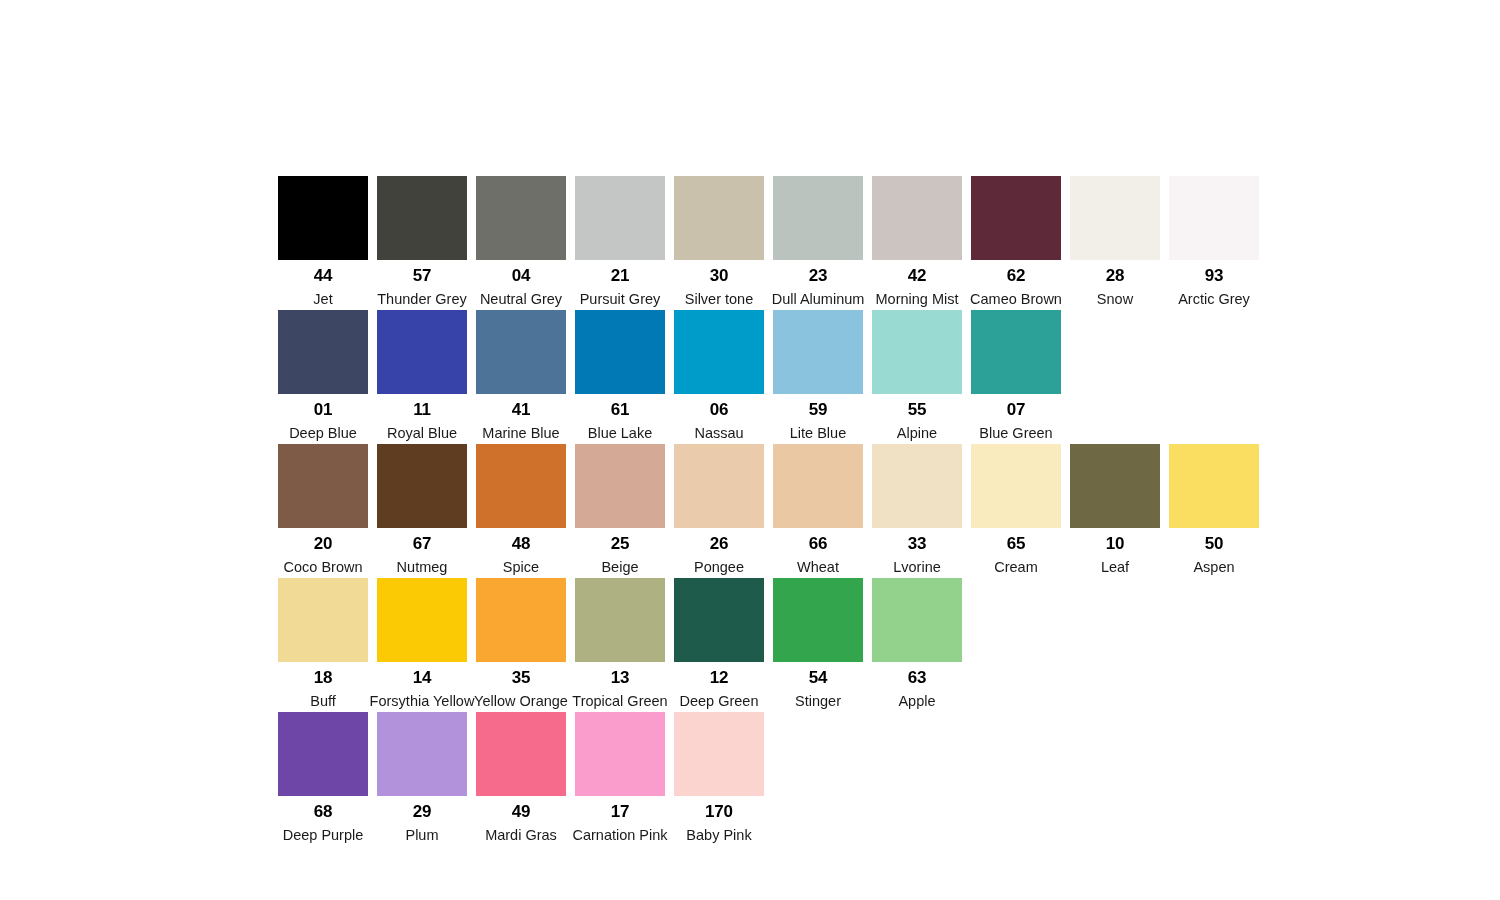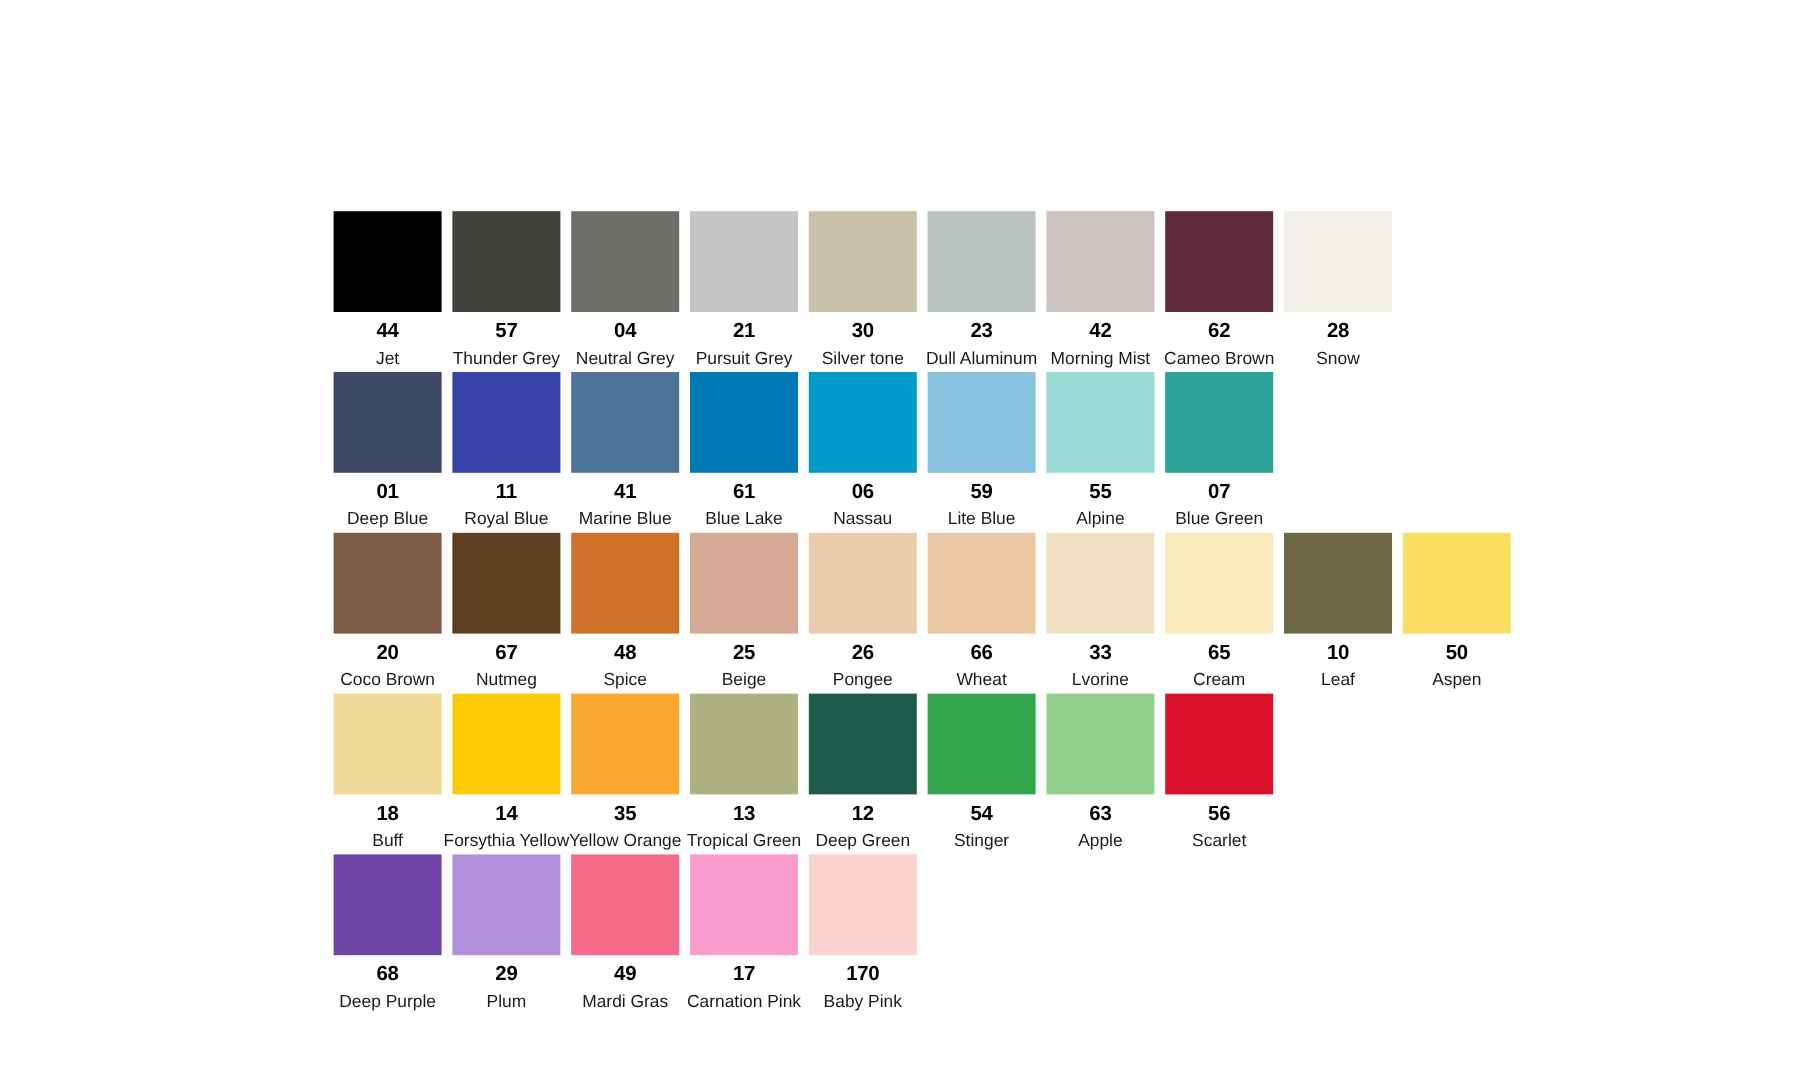--- a/index.html
+++ b/index.html
@@ -114,20 +114,25 @@
         <div class="swatch-cell">
           <div class="swatch-chip" style="background-color: rgb(94, 41, 56);"></div>
           <div class="swatch-code">62</div>
           <div class="swatch-name">Cameo Brown</div>
         </div>
         <div class="swatch-cell">
           <div class="swatch-chip" style="background-color: rgb(242, 239, 232);"></div>
           <div class="swatch-code">28</div>
           <div class="swatch-name">Snow</div>
         </div>
+        <div class="swatch-cell">
+          <div class="swatch-chip" style="background-color: rgb(248, 244, 245);"></div>
+          <div class="swatch-code">93</div>
+          <div class="swatch-name">Arctic Grey</div>
+        </div>
       </div>
       <div class="swatch-row">
         <div class="swatch-cell">
           <div class="swatch-chip" style="background-color: rgb(61, 71, 99);"></div>
           <div class="swatch-code">01</div>
           <div class="swatch-name">Deep Blue</div>
         </div>
         <div class="swatch-cell">
           <div class="swatch-chip" style="background-color: rgb(55, 67, 168);"></div>
           <div class="swatch-code">11</div>
@@ -244,25 +249,20 @@
         </div>
         <div class="swatch-cell">
           <div class="swatch-chip" style="background-color: rgb(51, 165, 76);"></div>
           <div class="swatch-code">54</div>
           <div class="swatch-name">Stinger</div>
         </div>
         <div class="swatch-cell">
           <div class="swatch-chip" style="background-color: rgb(147, 210, 140);"></div>
           <div class="swatch-code">63</div>
           <div class="swatch-name">Apple</div>
-        </div>
-        <div class="swatch-cell">
-          <div class="swatch-chip" style="background-color: rgb(219, 17, 41);"></div>
-          <div class="swatch-code">56</div>
-          <div class="swatch-name">Scarlet</div>
         </div>
       </div>
       <div class="swatch-row">
         <div class="swatch-cell">
           <div class="swatch-chip" style="background-color: rgb(110, 70, 168);"></div>
           <div class="swatch-code">68</div>
           <div class="swatch-name">Deep Purple</div>
         </div>
         <div class="swatch-cell">
           <div class="swatch-chip" style="background-color: rgb(179, 146, 220);"></div>

